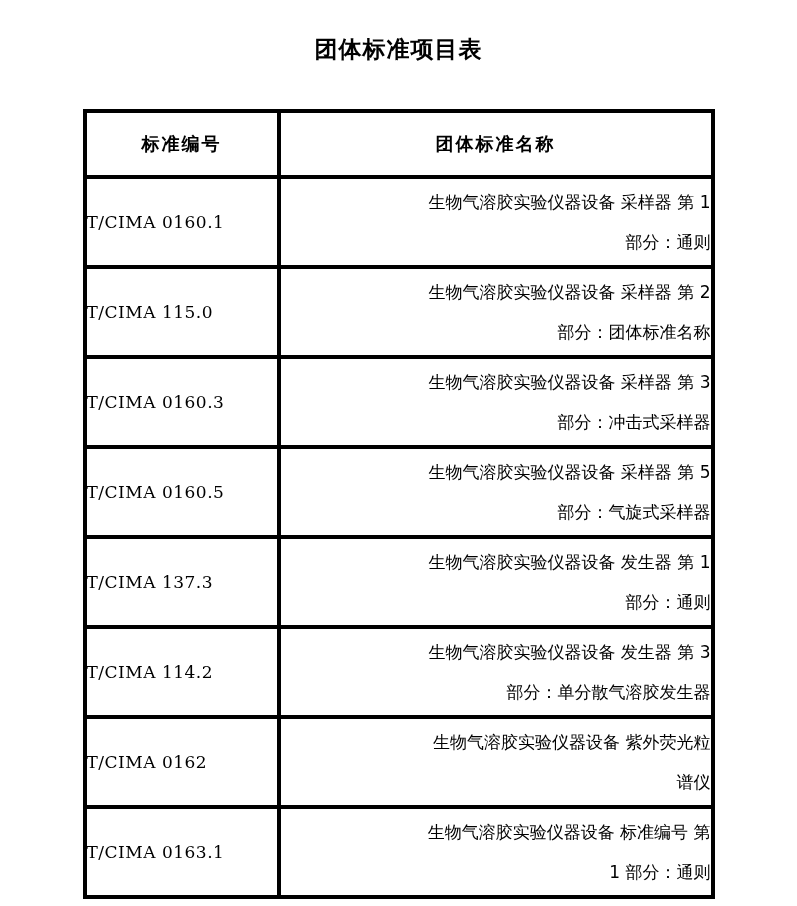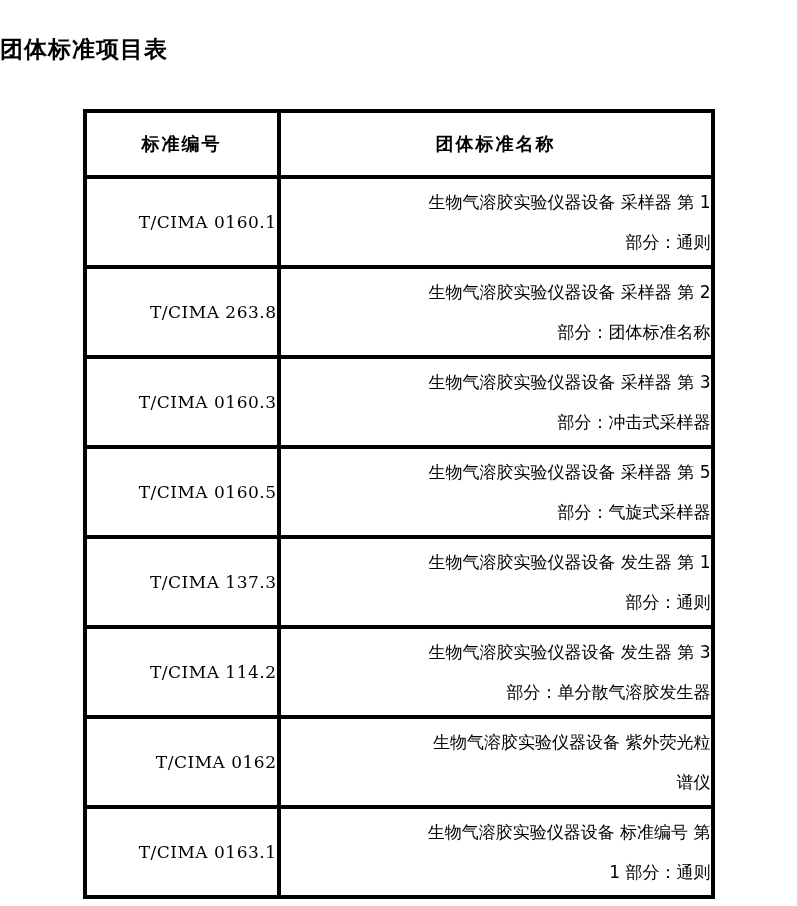--- a/index.html
+++ b/index.html
@@ -14,20 +14,21 @@
     color: #000000;
     overflow: hidden;
   }
   .page {
     width: 797px;
     height: 906px;
     position: relative;
     box-sizing: border-box;
   }
   .doc-title {
+    text-align: center;
     font-family: "DejaVu Sans", "Liberation Sans", sans-serif;
     font-weight: bold;
     font-size: 23px;
     letter-spacing: 1px;
     margin: 0;
     padding-top: 34px;
     padding-bottom: 0;
     color: #000;
   }
   .table-wrap {
@@ -55,21 +56,21 @@
   }
   th {
     font-family: "DejaVu Sans", "Liberation Sans", sans-serif;
     font-weight: bold;
     font-size: 18px;
     letter-spacing: 2px;
     text-align: center;
     height: 62px;
   }
   td.cell-code {
-    text-align: right;
+    text-align: left;
     font-family: "DejaVu Serif", "Liberation Serif", serif;
     font-size: 17px;
     letter-spacing: 0.5px;
     height: 86px;
   }
   td.cell-name {
     text-align: right;
     font-family: "DejaVu Sans", "Liberation Sans", sans-serif;
     font-size: 17px;
     line-height: 40px;
@@ -99,21 +100,21 @@
       </thead>
       <tbody id="table-body">
           <tr>
             <td class="cell-code">T/CIMA 0160.1</td>
             <td class="cell-name">
               <span class="line">生物气溶胶实验仪器设备  采样器  第 1</span>
               <span class="line">部分：通则</span>
             </td>
           </tr>
           <tr>
-            <td class="cell-code">T/CIMA 263.8</td>
+            <td class="cell-code">T/CIMA 115.0</td>
             <td class="cell-name">
               <span class="line">生物气溶胶实验仪器设备  采样器  第 2</span>
               <span class="line">部分：团体标准名称</span>
             </td>
           </tr>
           <tr>
             <td class="cell-code">T/CIMA 0160.3</td>
             <td class="cell-name">
               <span class="line">生物气溶胶实验仪器设备  采样器  第 3</span>
               <span class="line">部分：冲击式采样器</span>

